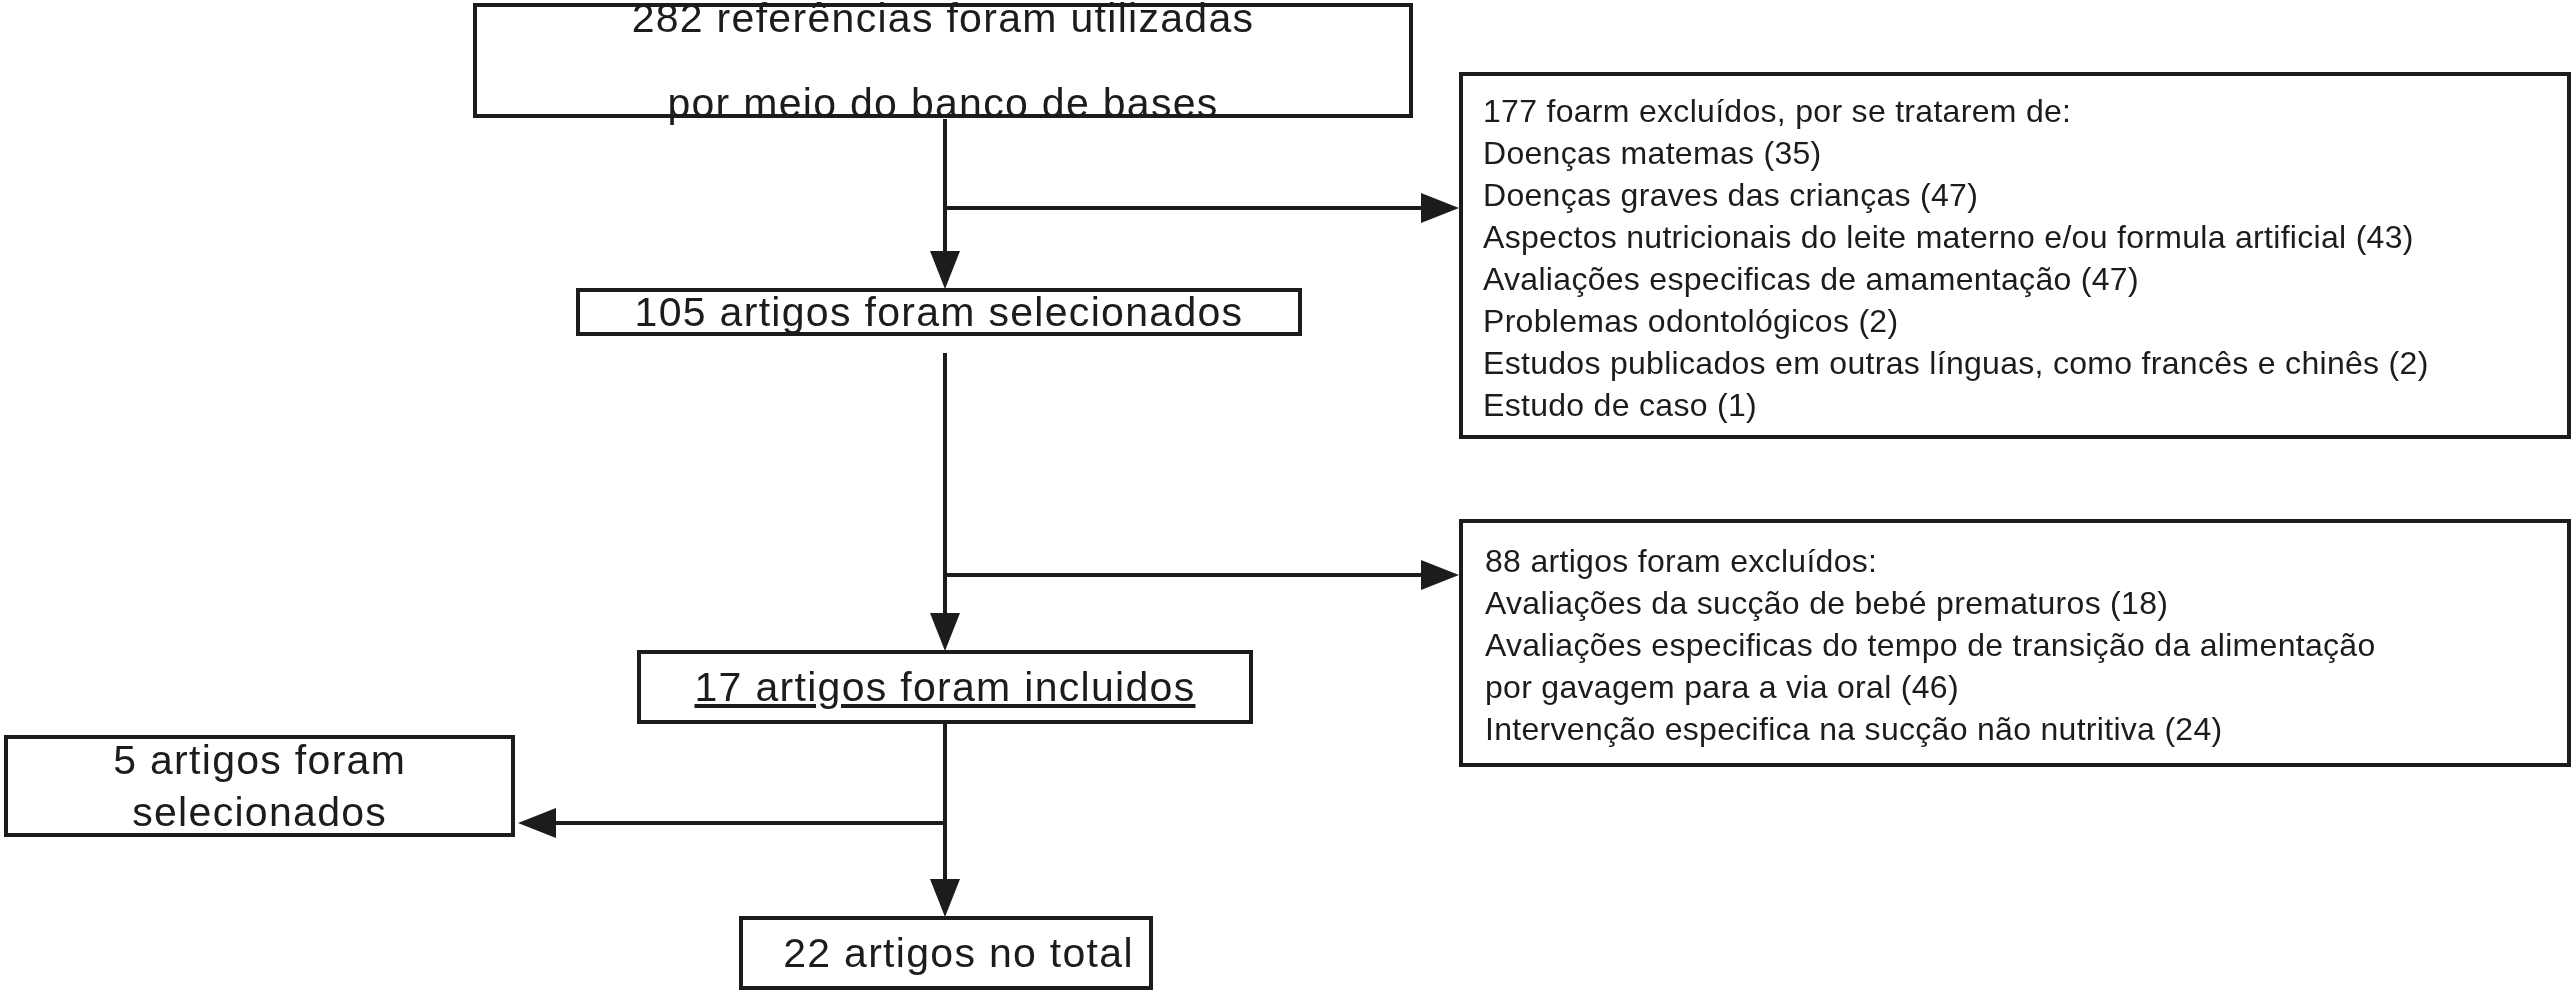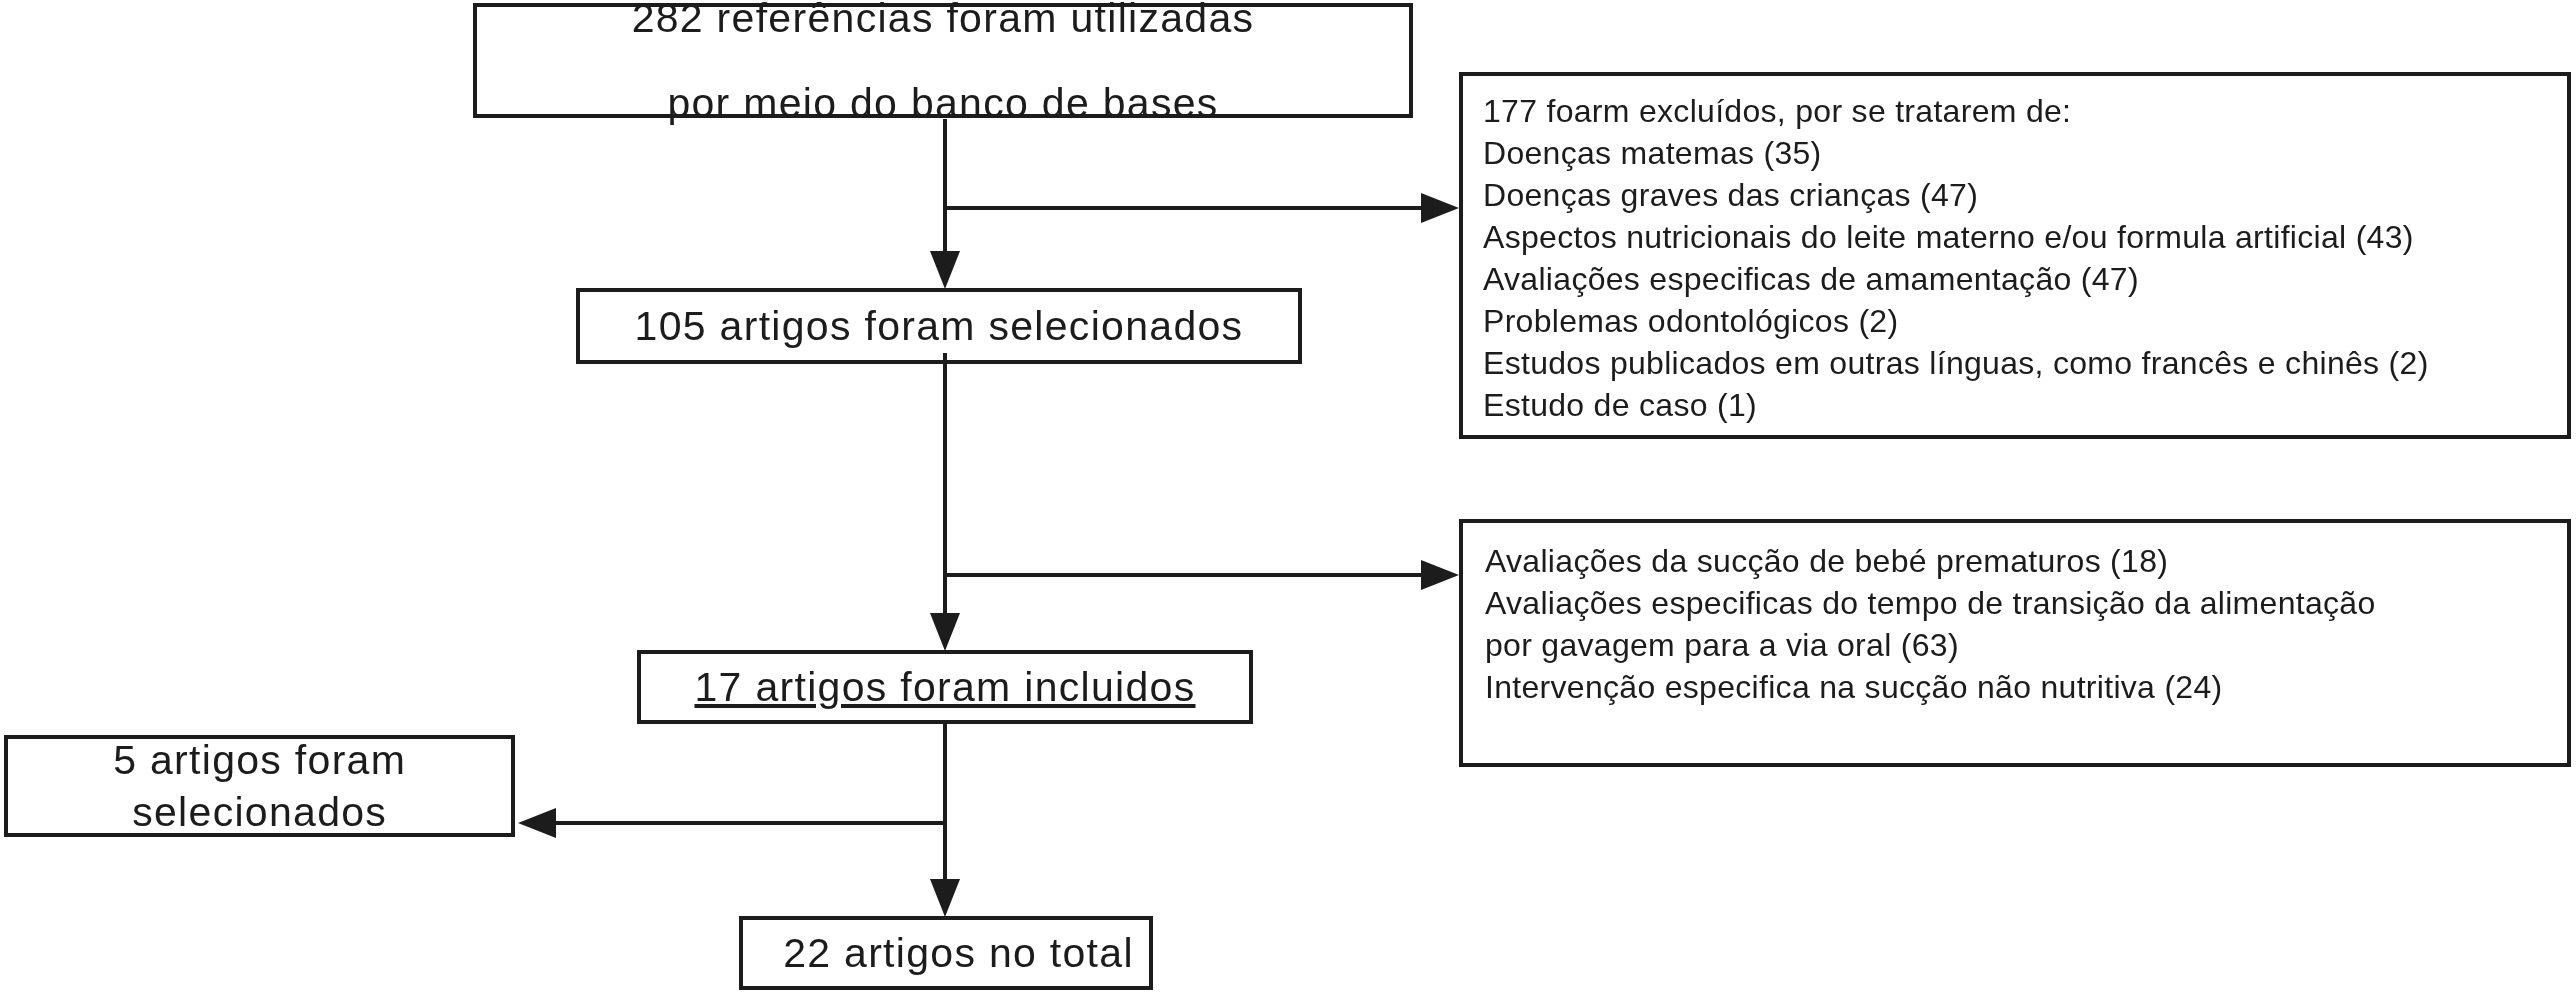--- a/index.html
+++ b/index.html
@@ -79,28 +79,29 @@
     <div>177 foarm excluídos, por se tratarem de:</div>
     <div>Doenças matemas (35)</div>
     <div>Doenças graves das crianças (47)</div>
     <div>Aspectos nutricionais do leite materno e/ou formula artificial (43)</div>
     <div>Avaliações especificas de amamentação (47)</div>
     <div>Problemas odontológicos (2)</div>
     <div>Estudos publicados em outras línguas, como francês e chinês (2)</div>
     <div>Estudo de caso (1)</div>
   </div>
 
-  <div class="box center" style="left:576px; top:288px; width:726px; height:76px;">
+  <div class="box center" style="left:576px; top:288px; width:726px; height:48px;">
     <div>105 artigos foram selecionados</div>
   </div>
 
   <div class="box list" style="left:1459px; top:519px; width:1112px; height:248px; padding-top:17px;">
+    <div>88 artigos foram excluídos:</div>
     <div>Avaliações da sucção de bebé prematuros (18)</div>
     <div>Avaliações especificas do tempo de transição da alimentação</div>
-    <div>por gavagem para a via oral (63)</div>
+    <div>por gavagem para a via oral (46)</div>
     <div>Intervenção especifica na sucção não nutritiva (24)</div>
   </div>
 
   <div class="box center" style="left:637px; top:650px; width:616px; height:74px;text-decoration:underline;">
     <div>17 artigos foram incluidos</div>
   </div>
 
   <div class="box center" style="left:4.2px; top:735px; width:511px; height:102px;text-align:right;">
     <div>5 artigos foram</div>
     <div>selecionados</div>

